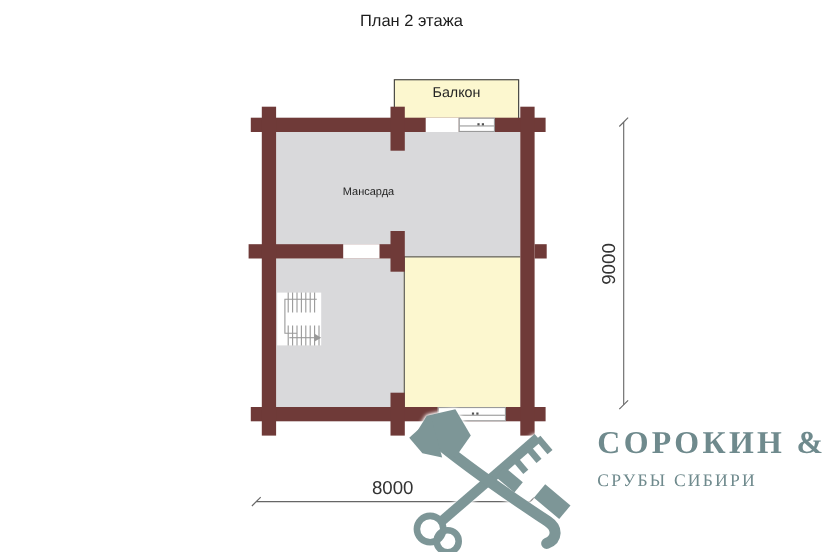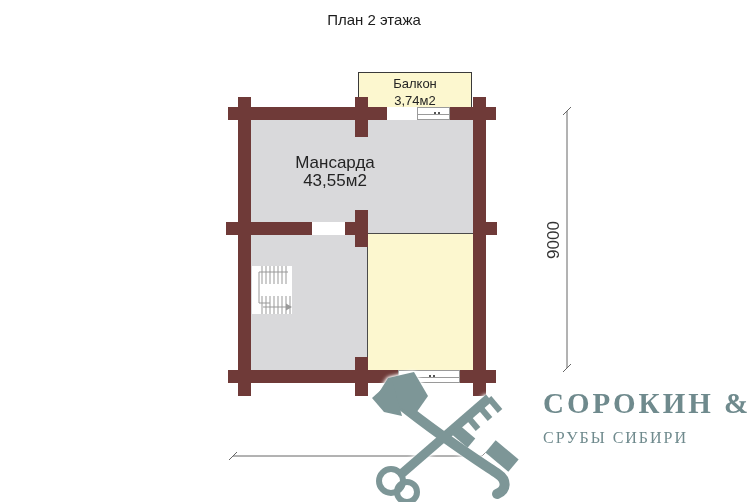--- a/index.html
+++ b/index.html
@@ -9,22 +9,22 @@
          font-size:15px;color:#1c1c1c;margin-left:19px;}
   
   .room{position:absolute;}
   .room-mansarda{left:251px;top:120px;width:222px;height:113px;background:var(--room-gray);}
   .room-lower-left{left:251px;top:235px;width:116px;height:135px;background:var(--room-gray);}
   .room-yellow{left:367px;top:233px;width:106px;height:137px;background:var(--room-yellow);
                border-top:1px solid #4a4a4a;border-left:1px solid #4a4a4a;box-sizing:border-box;}
   .room-balcony{left:358px;top:72px;width:114px;height:37px;background:var(--room-yellow);
                 border:1px solid #3a3a3a;box-sizing:border-box;text-align:center;
                 font-size:13px;color:#242424;line-height:17px;padding-top:2px;}
-  .mansarda-label{position:absolute;left:240px;top:154px;width:190px;text-align:center;
-                  font-size:17px;color:#242424;line-height:18px;}
+  .mansarda-label{position:absolute;left:240px;top:166px;width:190px;text-align:center;
+                  font-size:10px;color:#242424;line-height:18px;}
   
   .wall{position:absolute;background:var(--wall);}
   .w-top{left:228px;top:107px;width:268px;height:13px;}
   .w-mid{left:226px;top:222px;width:141px;height:13px;}
   .w-bottom{left:228px;top:370px;width:268px;height:13px;}
   .w-left{left:238px;top:97px;width:13px;height:299px;}
   .w-right{left:473px;top:97px;width:13px;height:299px;}
   .stub-top{left:355px;top:97px;width:13px;height:40px;}
   .stub-mid{left:355px;top:210px;width:13px;height:37px;}
   .stub-bot{left:355px;top:357px;width:13px;height:39px;}
@@ -59,26 +59,24 @@
 <div class="canvas">
 
   <div class="title">План 2 этажа</div>
 
   <div class="room room-mansarda"></div>
   <div class="room room-lower-left"></div>
   <div class="room room-yellow"></div>
 
   <div class="room room-balcony">
     <div>Балкон</div>
-    <div>3,74м2</div>
   </div>
 
   <div class="mansarda-label">
     <div>Мансарда</div>
-    <div>43,55м2</div>
   </div>
 
   <div class="wall w-top"></div>
   <div class="wall w-mid"></div>
   <div class="wall w-bottom"></div>
   <div class="wall w-left"></div>
   <div class="wall w-right"></div>
   <div class="wall stub-top"></div>
   <div class="wall stub-mid"></div>
   <div class="wall stub-bot"></div>
@@ -143,20 +141,21 @@
       <path d="M400 404 C440 436 468 454 498 474 C507 480 507 490 497 494" fill="none" stroke-width="10" stroke-linecap="round"></path>
 
       <polygon points="414,416 378,394 388,378 414,372 428,396" stroke="none"></polygon>
       <polygon points="392,380 372,398 384,412 402,416" stroke="none"></polygon>
 
       <rect x="487" y="448" width="30" height="16" transform="rotate(40 502 456)" stroke="none"></rect>
       <rect x="452" y="430" width="22" height="12" transform="rotate(40 463 436)" stroke="none"></rect>
     </g>
   </svg>
 
+  <div class="dim dim-h">8000</div>
   <div class="dim dim-v">9000</div>
 
   <div class="logo-text">
     <div class="logo-l1">СОРОКИН &amp;</div>
     <div class="logo-l3">СРУБЫ СИБИРИ</div>
   </div>
 
 </div>
 
 </body></html>

